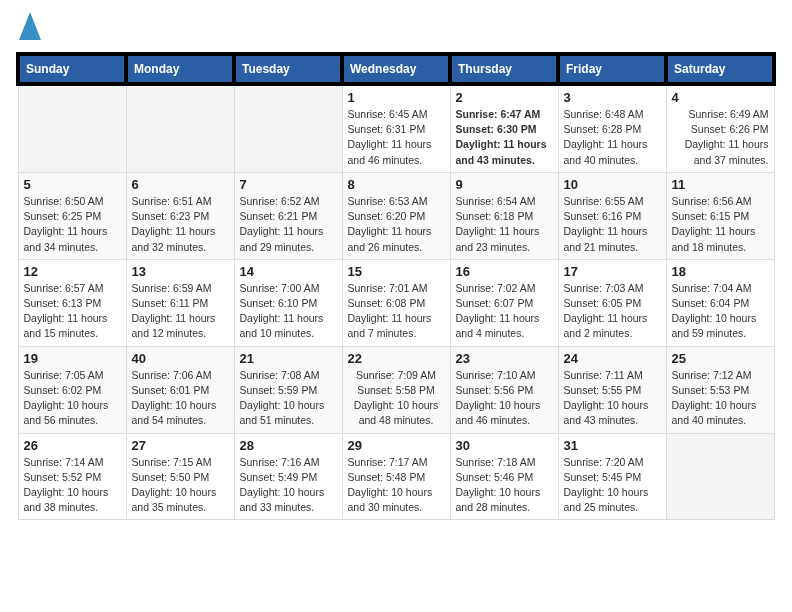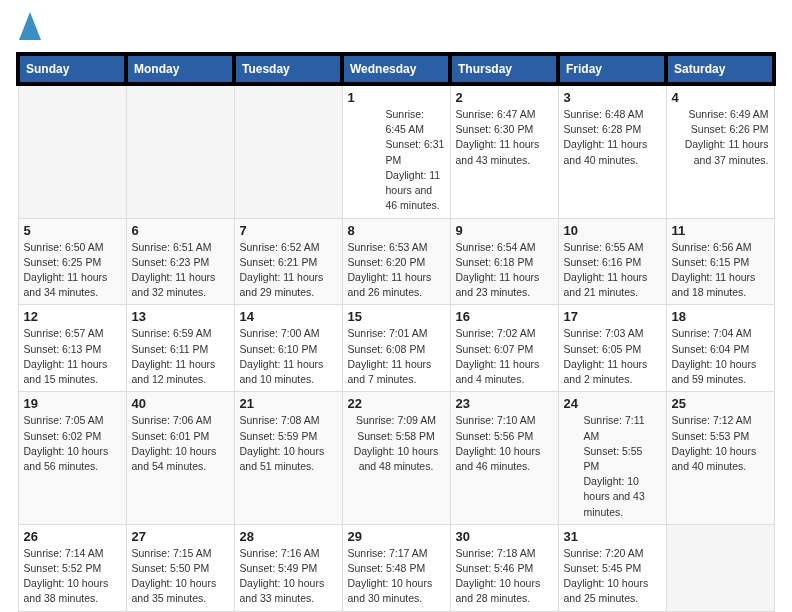--- a/index.html
+++ b/index.html
@@ -127,27 +127,27 @@
         <th>Saturday</th>
       </tr>
   </thead>
   <tbody id="calendar-body">
   <tr>
         <td class="empty-cell"></td>
         <td class="empty-cell"></td>
         <td class="empty-cell"></td>
         <td>
           <div class="day-number">1</div>
-          <div class="day-info" style="white-space: pre-line; margin-left: 38px;">Sunrise: 6:45 AM
+          <div class="day-info" style="white-space: pre-line;">Sunrise: 6:45 AM
 Sunset: 6:31 PM
 Daylight: 11 hours and 46 minutes.</div>
         </td>
         <td>
           <div class="day-number">2</div>
-          <div class="day-info" style="white-space: pre-line;">Sunrise: 6:47 AM
+          <div class="day-info" style="white-space: pre-line; font-weight: bold;">Sunrise: 6:47 AM
 Sunset: 6:30 PM
 Daylight: 11 hours and 43 minutes.</div>
         </td>
         <td>
           <div class="day-number">3</div>
           <div class="day-info" style="white-space: pre-line;">Sunrise: 6:48 AM
 Sunset: 6:28 PM
 Daylight: 11 hours and 40 minutes.</div>
         </td>
         <td>
@@ -271,21 +271,21 @@
 Daylight: 10 hours and 48 minutes.</div>
         </td>
         <td>
           <div class="day-number">23</div>
           <div class="day-info" style="white-space: pre-line;">Sunrise: 7:10 AM
 Sunset: 5:56 PM
 Daylight: 10 hours and 46 minutes.</div>
         </td>
         <td>
           <div class="day-number">24</div>
-          <div class="day-info" style="white-space: pre-line; margin-left: 20px;">Sunrise: 7:11 AM
+          <div class="day-info" style="white-space: pre-line;">Sunrise: 7:11 AM
 Sunset: 5:55 PM
 Daylight: 10 hours and 43 minutes.</div>
         </td>
         <td>
           <div class="day-number">25</div>
           <div class="day-info" style="white-space: pre-line;">Sunrise: 7:12 AM
 Sunset: 5:53 PM
 Daylight: 10 hours and 40 minutes.</div>
         </td>
       </tr>

